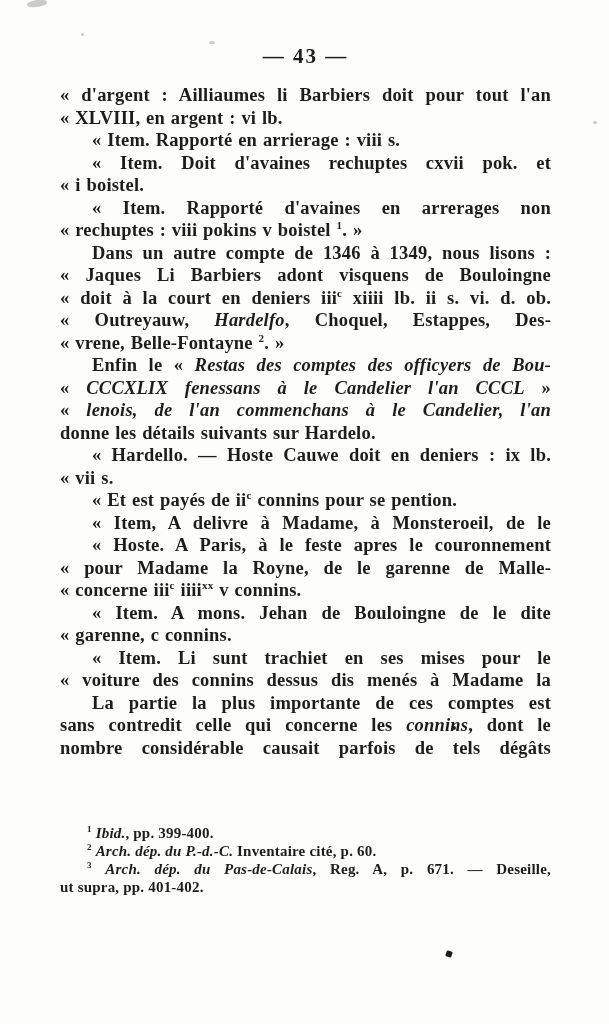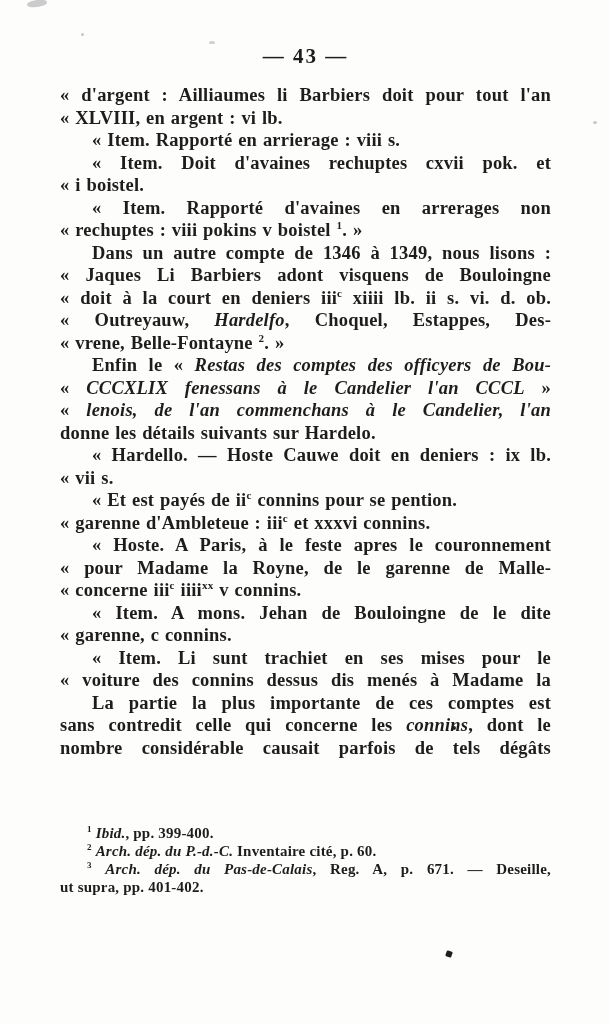--- a/index.html
+++ b/index.html
@@ -109,21 +109,21 @@
       <div class="line just"><span>« doit à la court en deniers iii</span><sup>c</sup><span> xiiii lb. ii s. vi. d. ob.</span></div>
       <div class="line just"><span>« Outreyauw, </span><i>Hardelfo</i><span>, Choquel, Estappes, Des-</span></div>
       <div class="line"><span>« vrene, Belle-Fontayne </span><sup>2</sup><span>. »</span></div>
       <div class="line ind just gap"><span>Enfin le « </span><i>Restas des comptes des officyers de Bou-</i></div>
       <div class="line just"><span>« </span><i>CCCXLIX fenessans à le Candelier l'an CCCL</i><span> »</span></div>
       <div class="line just"><span>« </span><i>lenois, de l'an commenchans à le Candelier, l'an</i></div>
       <div class="line"><span>donne les détails suivants sur Hardelo.</span></div>
       <div class="line ind just"><span>« Hardello. — Hoste Cauwe doit en deniers : ix lb.</span></div>
       <div class="line"><span>« vii s.</span></div>
       <div class="line ind"><span>« Et est payés de ii</span><sup>c</sup><span> connins pour se pention.</span></div>
-      <div class="line"><span>« garenne d'Ambleteue : iii</span><sup>c</sup><span> et xxxvi connins.</span></div>
+      <div class="line ind just"><span>« Item, A delivre à Madame, à Monsteroeil, de le</span></div>
       <div class="line ind just"><span>« Hoste. A Paris, à le feste apres le couronnement</span></div>
       <div class="line just"><span>« pour Madame la Royne, de le garenne de Malle-</span></div>
       <div class="line"><span>« concerne iii</span><sup>c</sup><span> iiii</span><sup>xx</sup><span> v connins.</span></div>
       <div class="line ind just"><span>« Item. A mons. Jehan de Bouloingne de le dite</span></div>
       <div class="line"><span>« garenne, c connins.</span></div>
       <div class="line ind just"><span>« Item. Li sunt trachiet en ses mises pour le</span></div>
       <div class="line just"><span>« voiture des connins dessus dis menés à Madame la</span></div>
       <div class="line ind just"><span>La partie la plus importante de ces comptes est</span></div>
       <div class="line just"><span>sans contredit celle qui concerne les </span><i>connins</i><span>, dont le</span></div>
       <div class="line just"><span>nombre considérable causait parfois de tels dégâts</span></div>

